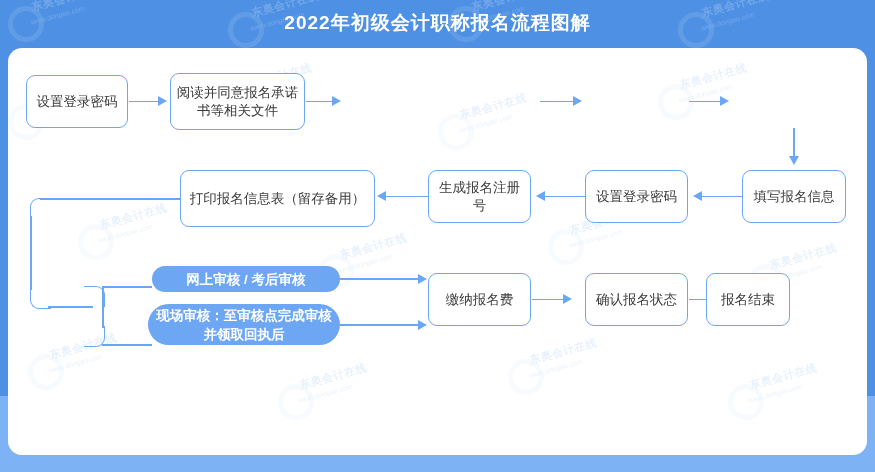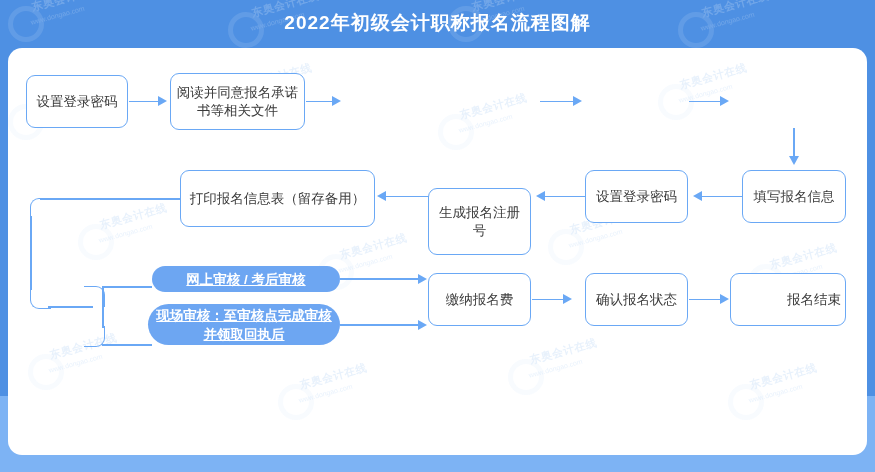--- a/index.html
+++ b/index.html
@@ -38,21 +38,20 @@
     color:#3a3a3a;font-size:13.5px;line-height:18px;
     display:flex;align-items:center;justify-content:center;text-align:center;
     padding:2px 4px;
   }
   .pill{
     position:absolute;box-sizing:border-box;
     background:#6da6f2;border-radius:22px;color:#ffffff;
     font-size:13.5px;line-height:19px;font-weight:bold;
     display:flex;align-items:center;justify-content:center;text-align:center;
     padding:2px 6px;
-    text-decoration:underline;
   }
 
   
   .ln{position:absolute;background:#6aa8f5;}
   .lnh{height:1.8px;}
   .lnv{width:1.8px;}
   .arw{position:absolute;width:0;height:0;}
   .arw-r{border-top:5.5px solid transparent;border-bottom:5.5px solid transparent;border-left:9px solid #6aa8f5;}
   .arw-l{border-top:5.5px solid transparent;border-bottom:5.5px solid transparent;border-right:9px solid #6aa8f5;}
   .arw-d{border-left:5.5px solid transparent;border-right:5.5px solid transparent;border-top:9px solid #6aa8f5;}
@@ -191,21 +190,21 @@
     <div class="ln lnh" style="left:694px;top:147.5px;width:41px;"></div>
     <div class="arw arw-l" style="left:685px;top:143px;"></div>
 
     <div class="box" style="left:577px;top:122px;width:103px;height:53px;">
       <span>设置登录密码</span>
     </div>
 
     <div class="ln lnh" style="left:537px;top:147.5px;width:41px;"></div>
     <div class="arw arw-l" style="left:528px;top:143px;"></div>
 
-    <div class="box" style="left:420px;top:140px;width:103px;height:67px;">
+    <div class="box" style="left:420px;top:122px;width:103px;height:53px;">
       <span>生成报名注册号</span>
     </div>
 
     <div class="ln lnh" style="left:378px;top:147.5px;width:43px;"></div>
     <div class="arw arw-l" style="left:369px;top:143px;"></div>
 
     <div class="box" style="left:172px;top:122px;width:195px;height:57px;">
       <span>打印报名信息表（留存备用）</span>
     </div>
 
@@ -242,20 +241,20 @@
     <div class="ln lnh" style="left:524px;top:250.5px;width:32px;"></div>
     <div class="arw arw-r" style="left:555px;top:246px;"></div>
 
     <div class="box" style="left:577px;top:225px;width:103px;height:53px;">
       <span>确认报名状态</span>
     </div>
 
     <div class="ln lnh" style="left:681px;top:250.5px;width:32px;"></div>
     <div class="arw arw-r" style="left:712px;top:246px;"></div>
 
-    <div class="box" style="left:722px;top:225px;width:116px;height:53px;justify-content:flex-end;">
+    <div class="box" style="left:698px;top:225px;width:84px;height:53px;">
       <span>报名结束</span>
     </div>
 
   </div>
 
 
 </div>
 
 </body></html>

